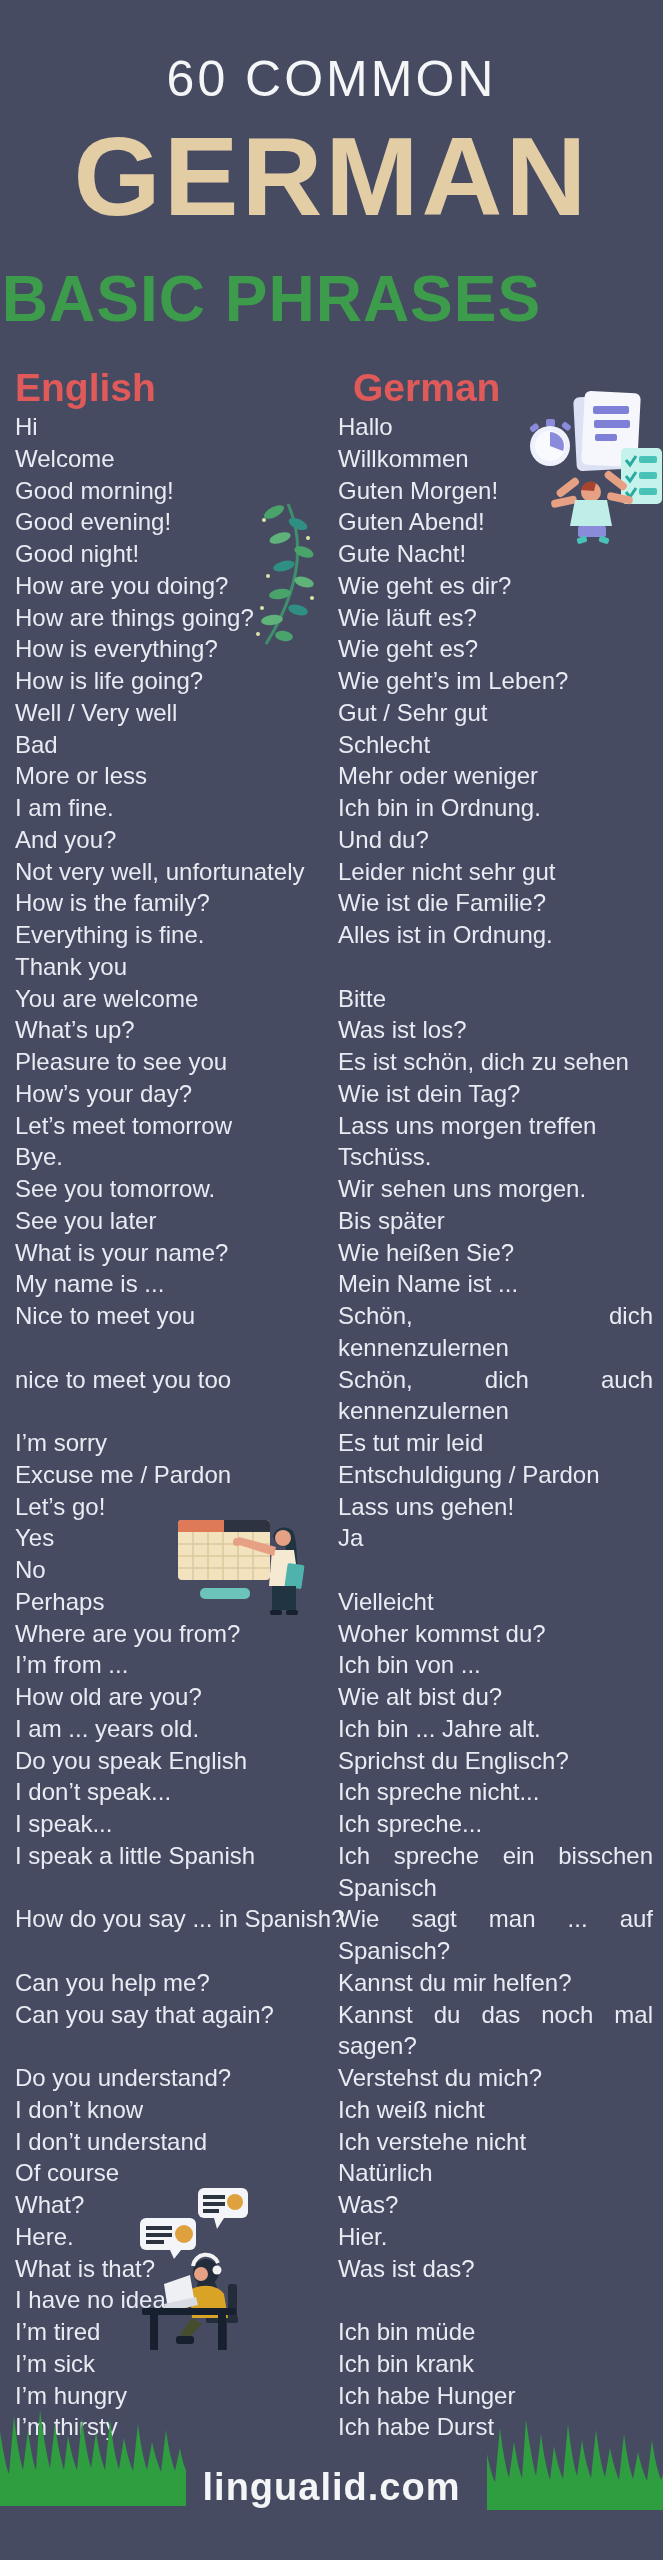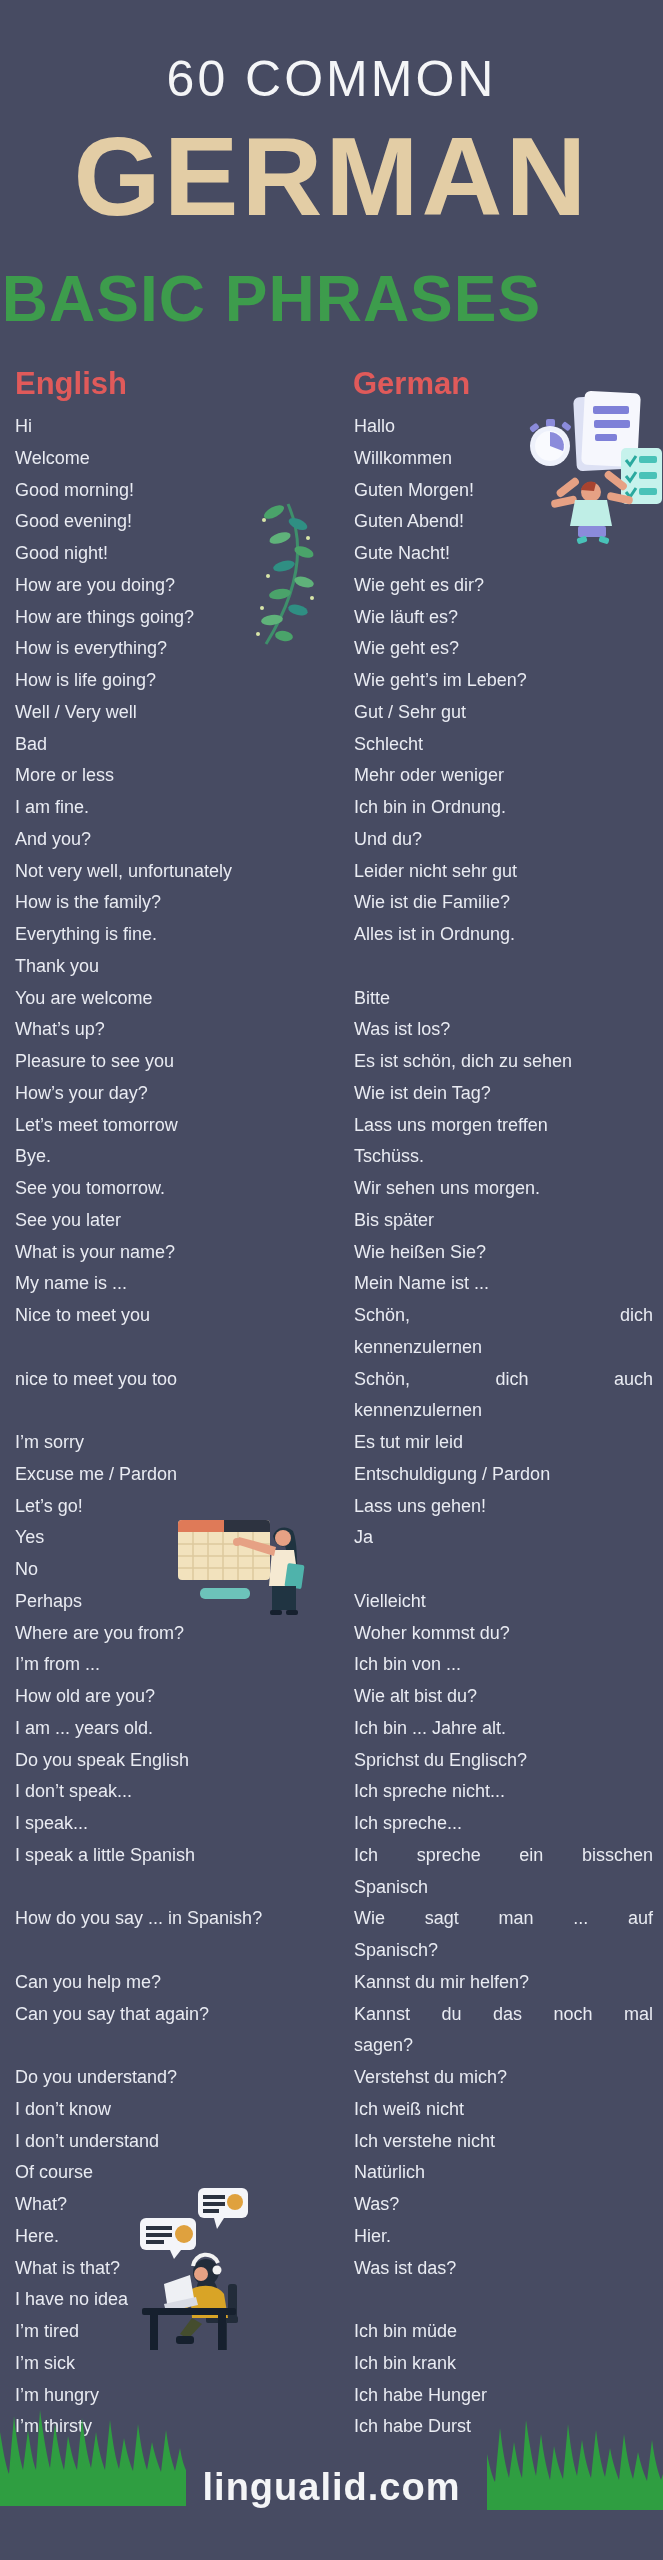--- a/index.html
+++ b/index.html
@@ -24,35 +24,35 @@
     color:#e3cda5;letter-spacing:3px;
   }
   .title-sub{
     position:absolute;top:262px;left:0;width:543px;
     text-align:center;font-size:64px;font-weight:700;
     color:#3d9c4c;letter-spacing:1px;
   }
   
   .col-header{
     position:absolute;top:366px;
-    font-size:31px;font-weight:700;color:#e05a5a;
+    font-size:39px;font-weight:700;color:#e05a5a;
   }
   .col-header.en{left:15px;}
   .col-header.de{left:353px;}
   
   .phrase-table{
     position:absolute;top:411px;left:0;width:663px;
-    font-size:18px;line-height:31.75px;
+    font-size:24px;line-height:31.75px;
   }
   .row{display:flex;align-items:flex-start;}
   .cell-en{
     width:338px;min-width:338px;box-sizing:border-box;
     padding-left:15px;white-space:nowrap;overflow:visible;
   }
-  .cell-de{flex:1;padding-right:10px;margin-left:16px;}
+  .cell-de{flex:1;padding-right:10px;}
   .de-line{display:block;}
   .justify-force{text-align:justify;text-align-last:justify;}
   
   .footer{
     position:absolute;top:2466px;left:0;width:663px;
     text-align:center;font-size:38px;font-weight:700;color:#f4f5f7;
     letter-spacing:1px;
   }
   
   .illus{position:absolute;pointer-events:none;}

